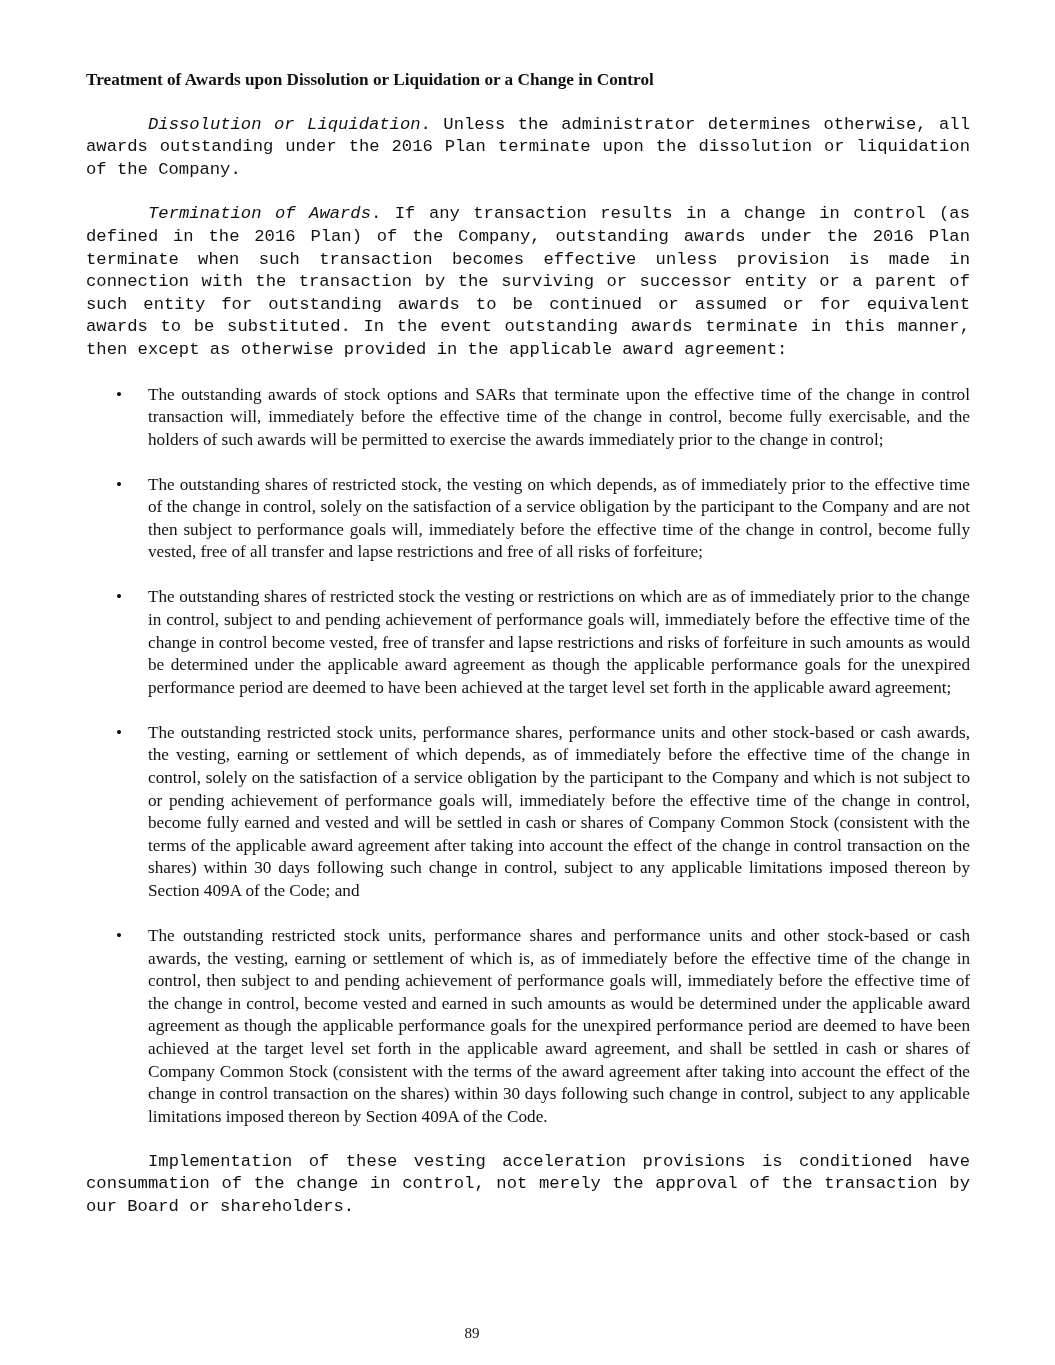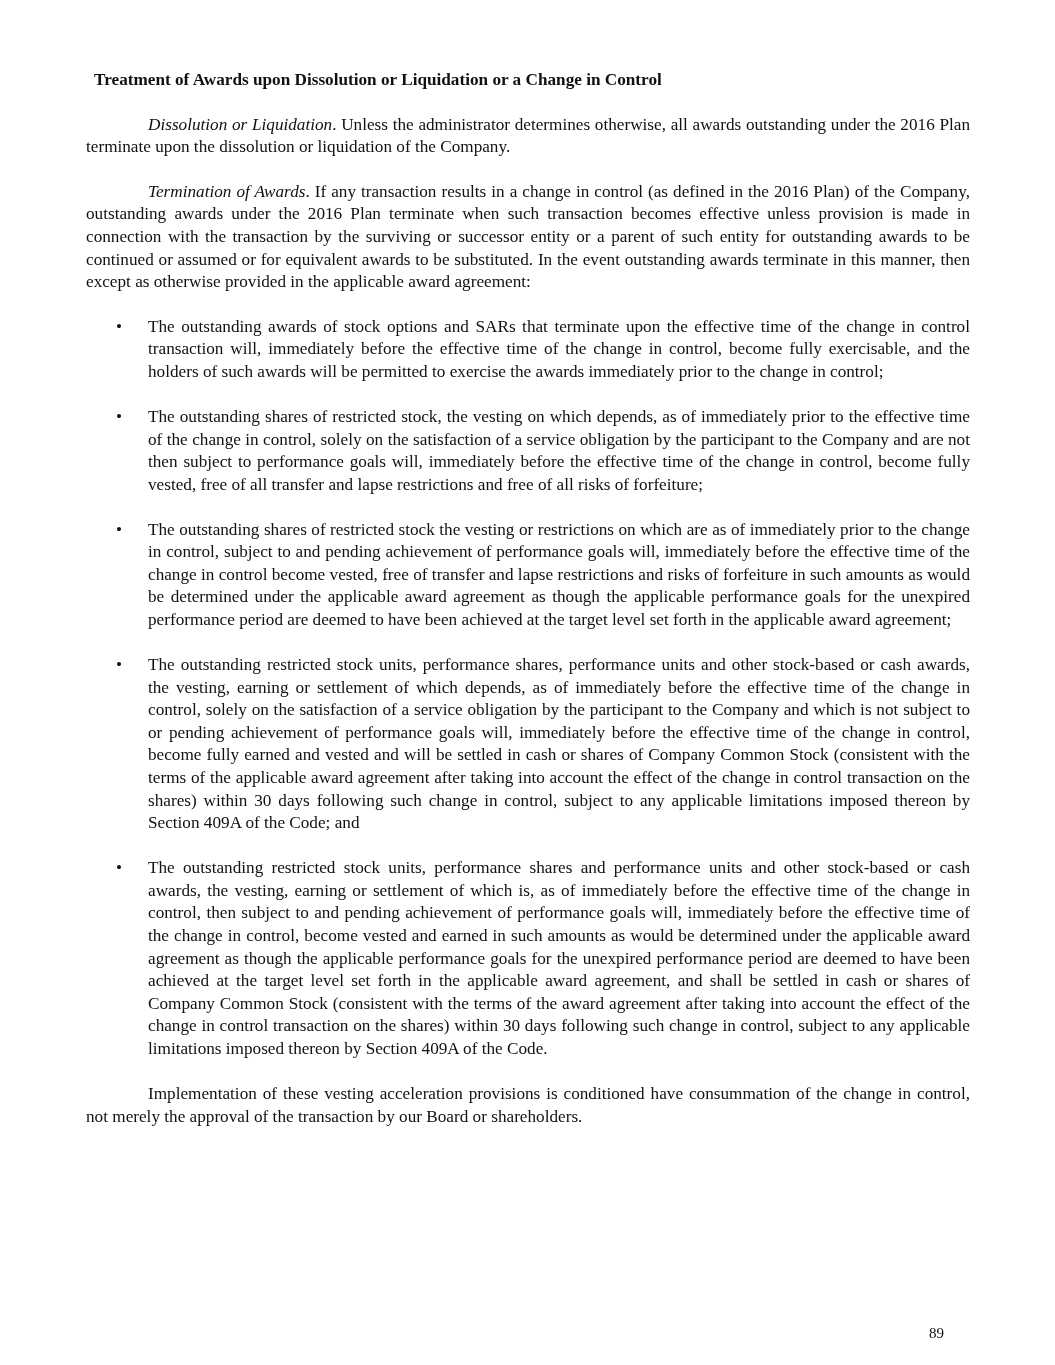--- a/index.html
+++ b/index.html
@@ -18,26 +18,27 @@
     line-height: 22.6px;
   }
   .page {
     position: absolute;
     left: 86px;
     top: 69px;
     width: 884px;
   }
   .heading {
     font-weight: bold;
-    margin: 0 0 22px 8px;
+    margin: 0 0 22px 0;
   }
   .para {
     margin: 0 0 22px 0;
     text-align: justify;
     text-indent: 62px;
+    font-family: Liberation Mono, monospace;
   }
   .para .lead {
     font-style: italic;
   }
   .bullets {
     list-style: none;
     margin: 0;
     padding: 0;
   }
   .bullet {
@@ -49,21 +50,21 @@
   .bullet .dot {
     position: absolute;
     left: 30px;
     top: 0;
   }
   .page-number {
     position: absolute;
     left: 0;
     width: 944px;
     top: 1322px;
-    text-align: right;
+    text-align: center;
     font-size: 15px;
     font-family: "Liberation Serif", "DejaVu Serif", serif;
   }
 </style>
 </head>
 <body>
 
 <div class="page">
   <p class="heading">Treatment of Awards upon Dissolution or Liquidation or a Change in Control</p>
 

